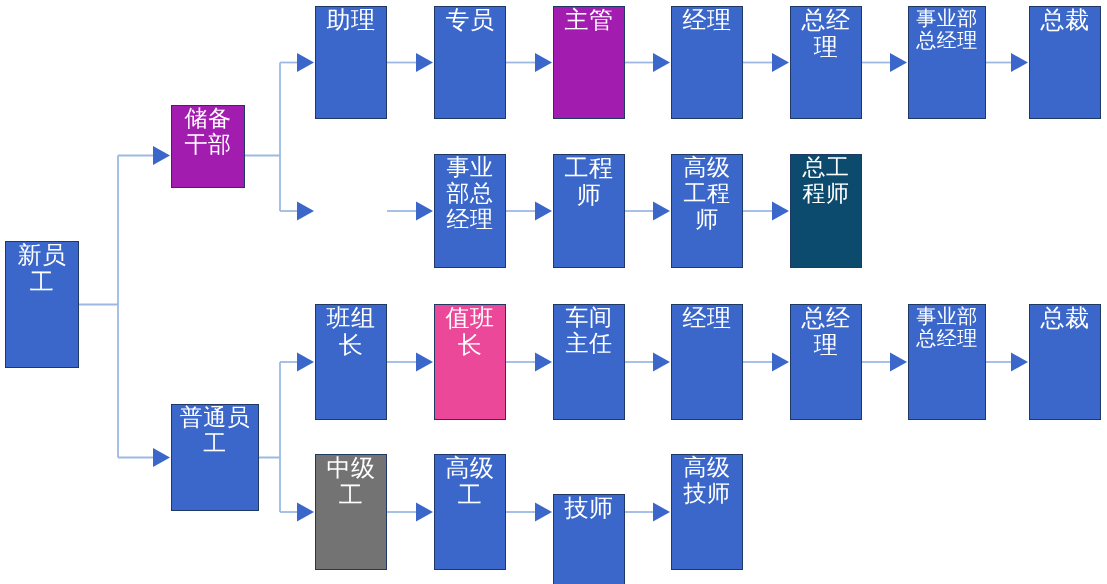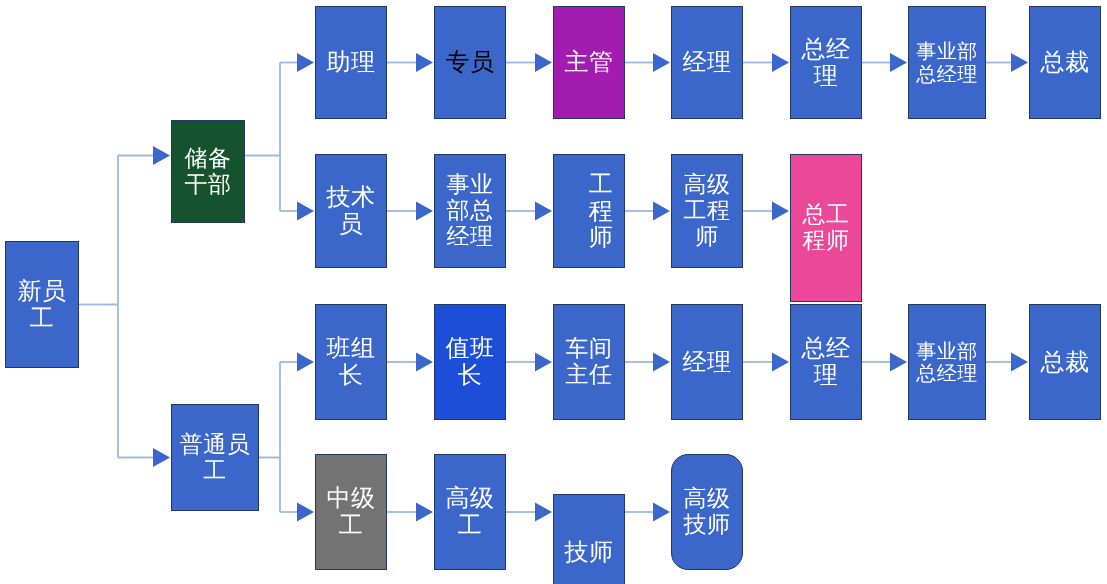--- a/index.html
+++ b/index.html
@@ -24,21 +24,20 @@
     height: 584px;
     pointer-events: none;
   }
   .node {
     position: absolute;
     box-sizing: border-box;
     background: #3B67CB;
     border: 1.6px solid #1F3864;
     color: #ffffff;
     display: flex;
-    align-items: center;
     justify-content: center;
     text-align: center;
     line-height: 1.12;
     letter-spacing: 0.5px;
     z-index: 2;
   }
   .node .label {
     display: block;
     width: 100%;
     padding: 0 2px;
@@ -107,66 +106,63 @@
       <line x1="245" y1="457.5" x2="280" y2="457.5" stroke="#9DB9E3" stroke-width="1.8"></line>
       <line x1="280" y1="362" x2="280" y2="512" stroke="#9DB9E3" stroke-width="1.8"></line>
       <line x1="280" y1="362" x2="299" y2="362" stroke="#9DB9E3" stroke-width="1.8"></line>
       <polygon points="297,352.5 314,362 297,371.5" fill="#3B67CB"></polygon>
       <line x1="280" y1="512" x2="299" y2="512" stroke="#9DB9E3" stroke-width="1.8"></line>
       <polygon points="297,502.5 314,512 297,521.5" fill="#3B67CB"></polygon>
     </svg>
 <div class="node f24" style="left: 5px; top: 241px; width: 74px; height: 127px; background: rgb(59, 103, 203); border-color: rgb(31, 56, 100); color: rgb(255, 255, 255);">
       <span class="label">新员工</span>
     </div>
-    <div class="node f23" style="left: 171px; top: 120px; width: 74px; height: 103px; background: #14532d; border-color: rgb(31, 56, 100); color: rgb(255, 255, 255);">
+    <div class="node f23" style="left: 171px; top: 105px; width: 74px; height: 83px; background: #a21caf; border-color: rgb(31, 56, 100); color: rgb(255, 255, 255);">
       <span class="label">储备干部</span>
     </div>
     <div class="node f23" style="left: 171px; top: 404px; width: 88px; height: 107px; background: rgb(59, 103, 203); border-color: rgb(31, 56, 100); color: rgb(255, 255, 255);">
       <span class="label">普通员工</span>
     </div>
     <div class="node f24" style="left: 315px; top: 6px; width: 72px; height: 113px; background: rgb(59, 103, 203); border-color: rgb(31, 56, 100); color: rgb(255, 255, 255);">
       <span class="label">助理</span>
     </div>
-    <div class="node f24" style="left: 434px; top: 6px; width: 72px; height: 113px; background: rgb(59, 103, 203); border-color: rgb(31, 56, 100); color: #000000;">
+    <div class="node f24" style="left: 434px; top: 6px; width: 72px; height: 113px; background: rgb(59, 103, 203); border-color: rgb(31, 56, 100); color: #ffffff;">
       <span class="label">专员</span>
     </div>
     <div class="node f24" style="left: 553px; top: 6px; width: 72px; height: 113px; background: #a21caf; border-color: rgb(31, 56, 100); color: rgb(255, 255, 255);">
       <span class="label">主管</span>
     </div>
     <div class="node f24" style="left: 671px; top: 6px; width: 72px; height: 113px; background: rgb(59, 103, 203); border-color: rgb(31, 56, 100); color: rgb(255, 255, 255);">
       <span class="label">经理</span>
     </div>
     <div class="node f24" style="left: 790px; top: 6px; width: 72px; height: 113px; background: rgb(59, 103, 203); border-color: rgb(31, 56, 100); color: rgb(255, 255, 255);">
       <span class="label">总经理</span>
     </div>
     <div class="node f22" style="left: 908px; top: 6px; width: 78px; height: 113px; background: rgb(59, 103, 203); border-color: rgb(31, 56, 100); color: rgb(255, 255, 255);">
       <span class="label">事业部总经理</span>
     </div>
     <div class="node f24" style="left: 1029px; top: 6px; width: 72px; height: 113px; background: rgb(59, 103, 203); border-color: rgb(31, 56, 100); color: rgb(255, 255, 255);">
       <span class="label">总裁</span>
     </div>
-    <div class="node f24" style="left: 315px; top: 154px; width: 72px; height: 114px; background: rgb(59, 103, 203); border-color: rgb(31, 56, 100); color: rgb(255, 255, 255);">
-      <span class="label">技术员</span>
-    </div>
     <div class="node f23" style="left: 434px; top: 154px; width: 72px; height: 114px; background: rgb(59, 103, 203); border-color: rgb(31, 56, 100); color: rgb(255, 255, 255);">
       <span class="label">事业部总经理</span>
     </div>
-    <div class="node f24" style="left: 553px; top: 154px; width: 72px; height: 114px; background: rgb(59, 103, 203); border-color: rgb(31, 56, 100); color: rgb(255, 255, 255); padding-left: 24px;">
+    <div class="node f24" style="left: 553px; top: 154px; width: 72px; height: 114px; background: rgb(59, 103, 203); border-color: rgb(31, 56, 100); color: rgb(255, 255, 255);">
       <span class="label">工程师</span>
     </div>
     <div class="node f23" style="left: 671px; top: 154px; width: 72px; height: 114px; background: rgb(59, 103, 203); border-color: rgb(31, 56, 100); color: rgb(255, 255, 255);">
       <span class="label">高级工程师</span>
     </div>
-    <div class="node f23" style="left: 790px; top: 154px; width: 72px; height: 148px; background: #ec4899; border-color: rgb(31, 56, 100); color: rgb(255, 255, 255);">
+    <div class="node f23" style="left: 790px; top: 154px; width: 72px; height: 114px; background: #0c4a6e; border-color: rgb(31, 56, 100); color: rgb(255, 255, 255);">
       <span class="label">总工程师</span>
     </div>
     <div class="node f24" style="left: 315px; top: 304px; width: 72px; height: 116px; background: rgb(59, 103, 203); border-color: rgb(31, 56, 100); color: rgb(255, 255, 255);">
       <span class="label">班组长</span>
     </div>
-    <div class="node f24" style="left: 434px; top: 304px; width: 72px; height: 116px; background: #1d4ed8; border-color: rgb(31, 56, 100); color: rgb(255, 255, 255);">
+    <div class="node f24" style="left: 434px; top: 304px; width: 72px; height: 116px; background: #ec4899; border-color: rgb(31, 56, 100); color: rgb(255, 255, 255);">
       <span class="label">值班长</span>
     </div>
     <div class="node f23" style="left: 553px; top: 304px; width: 72px; height: 116px; background: rgb(59, 103, 203); border-color: rgb(31, 56, 100); color: rgb(255, 255, 255);">
       <span class="label">车间主任</span>
     </div>
     <div class="node f24" style="left: 671px; top: 304px; width: 72px; height: 116px; background: rgb(59, 103, 203); border-color: rgb(31, 56, 100); color: rgb(255, 255, 255);">
       <span class="label">经理</span>
     </div>
     <div class="node f24" style="left: 790px; top: 304px; width: 72px; height: 116px; background: rgb(59, 103, 203); border-color: rgb(31, 56, 100); color: rgb(255, 255, 255);">
       <span class="label">总经理</span>
@@ -179,16 +175,16 @@
     </div>
     <div class="node f24" style="left: 315px; top: 454px; width: 72px; height: 116px; background: #737373; border-color: rgb(31, 56, 100); color: rgb(255, 255, 255);">
       <span class="label">中级工</span>
     </div>
     <div class="node f24" style="left: 434px; top: 454px; width: 72px; height: 116px; background: rgb(59, 103, 203); border-color: rgb(31, 56, 100); color: rgb(255, 255, 255);">
       <span class="label">高级工</span>
     </div>
     <div class="node f24" style="left: 553px; top: 454px; width: 72px; height: 116px; background: rgb(59, 103, 203); border-color: rgb(31, 56, 100); color: rgb(255, 255, 255); margin-top: 40px;">
       <span class="label">技师</span>
     </div>
-    <div class="node f23" style="left: 671px; top: 454px; width: 72px; height: 116px; background: rgb(59, 103, 203); border-color: rgb(31, 56, 100); color: rgb(255, 255, 255); border-radius: 17px;">
+    <div class="node f23" style="left: 671px; top: 454px; width: 72px; height: 116px; background: rgb(59, 103, 203); border-color: rgb(31, 56, 100); color: rgb(255, 255, 255);">
       <span class="label">高级技师</span>
     </div>
   </div>
 
 </body></html>

